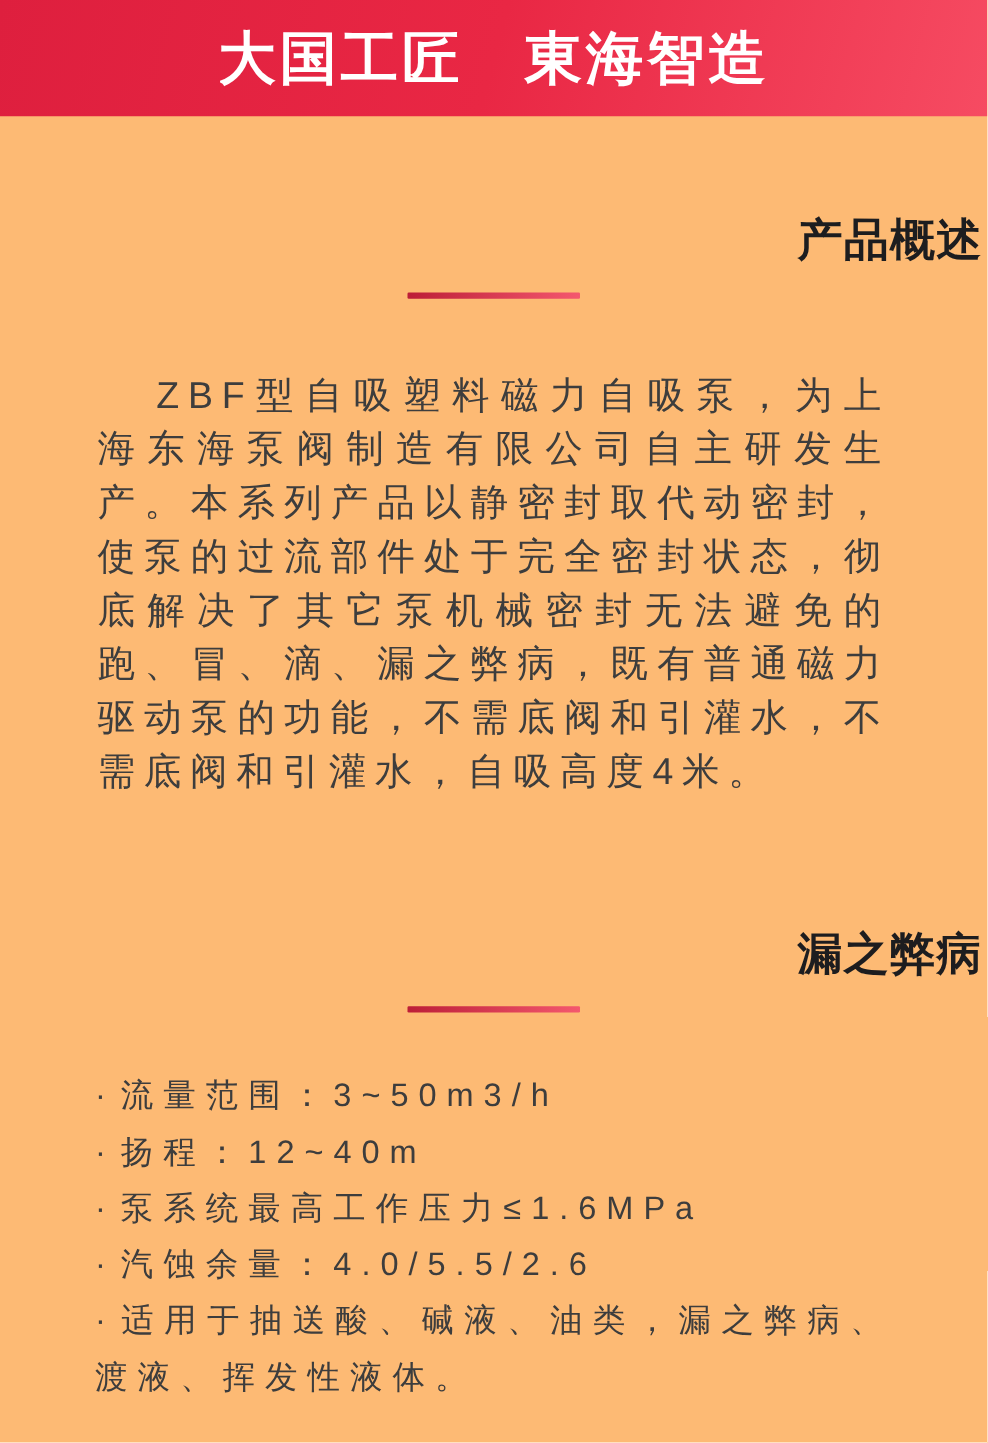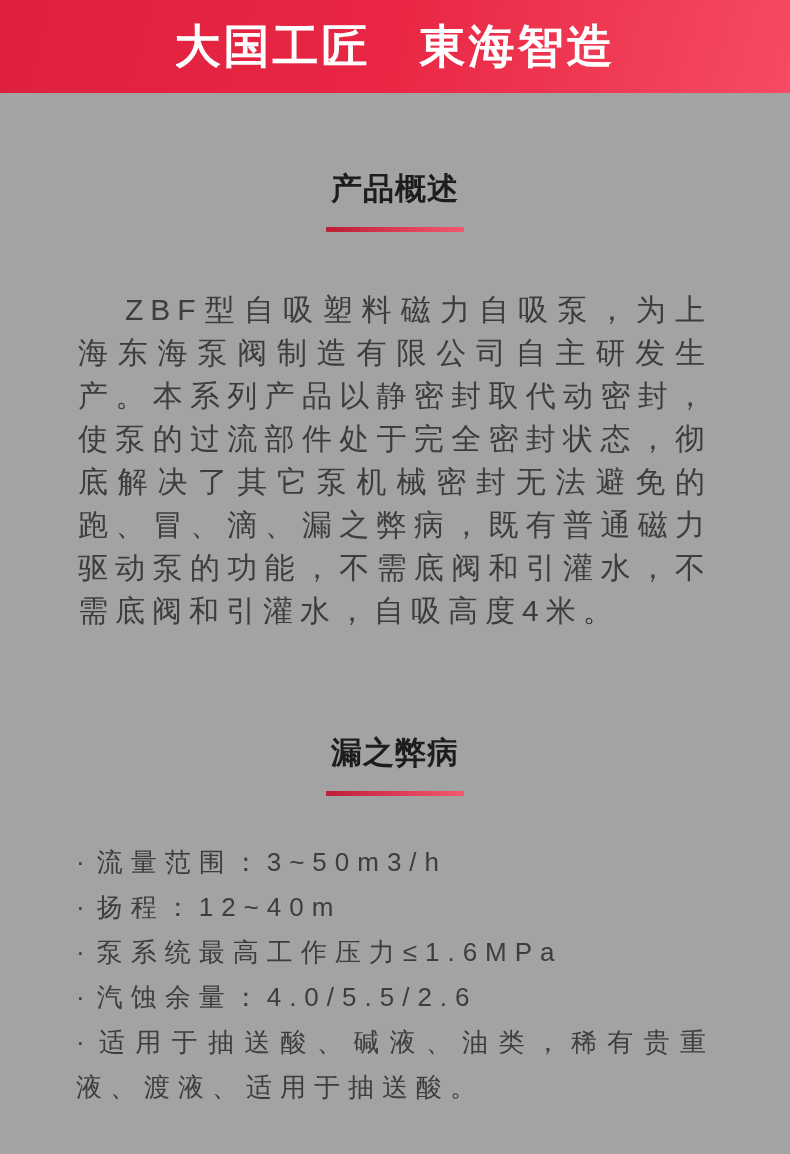--- a/index.html
+++ b/index.html
@@ -2,21 +2,21 @@
 <html lang="zh" style="--banner-start: #de1f3e; --banner-end: #f64b62; --banner-text: #ffffff; --underline-start: #bc1e37; --underline-end: #f4586e; --title-text: #1d1d1f; --body-text: #3d3d3d;"><head>
 <meta charset="utf-8">
 <style>
   html, body { margin: 0; padding: 0; background: #ffffff; }
   body { font-family: "Liberation Sans", sans-serif; }
 
   .page {
     width: 790px;
     height: 1154px;
     margin: 0 auto;
-    background: #a3a3a3;
+    background: #fdba74;
     overflow: hidden;
   }
 
   
   .banner {
     height: 93px;
     background: linear-gradient(105deg,
       var(--banner-start, #de1f3e) 0%,
       #e92744 50%,
       var(--banner-end, #f64b62) 100%);
@@ -30,23 +30,23 @@
     font-size: 46px;
     font-weight: 800;
     letter-spacing: 3px;
     white-space: nowrap;
   }
 
   
   .section-overview { margin-top: 75px; }
   .section-conditions { margin-top: 100px; }
   .sec-title {
-    margin: 12px;
-    text-align: center;
-    font-size: 31px;
+    margin: 4px;
+    text-align: right;
+    font-size: 36px;
     font-weight: 800;
     color: var(--title-text, #1d1d1f);
     letter-spacing: 1px;
   }
   .sec-underline {
     width: 138px;
     height: 5px;
     margin: 17px auto 0;
     border-radius: 1px;
     background: linear-gradient(to right,
@@ -109,18 +109,18 @@
       <li class="cond-item">
         <span class="bullet">·</span><span>扬程：12~40m</span>
       </li>
       <li class="cond-item">
         <span class="bullet">·</span><span>泵系统最高工作压力≤1.6MPa</span>
       </li>
       <li class="cond-item">
         <span class="bullet">·</span><span>汽蚀余量：4.0/5.5/2.6</span>
       </li>
       <li class="cond-item">
-        <span class="bullet">·</span><span>适用于抽送酸、碱液、油类，稀有贵重液、渡液、适用于抽送酸。</span>
+        <span class="bullet">·</span><span>适用于抽送酸、碱液、油类，漏之弊病、渡液、挥发性液体。</span>
       </li>
     </ul>
   </section>
 
 </div>
 
 </body></html>

